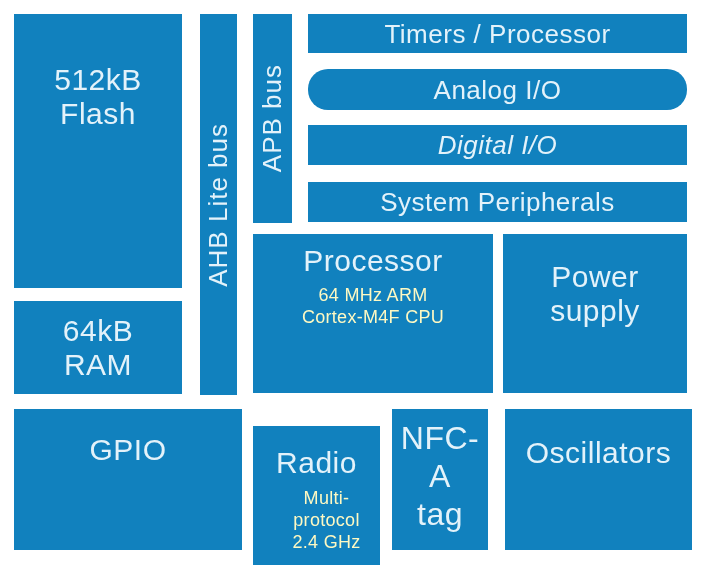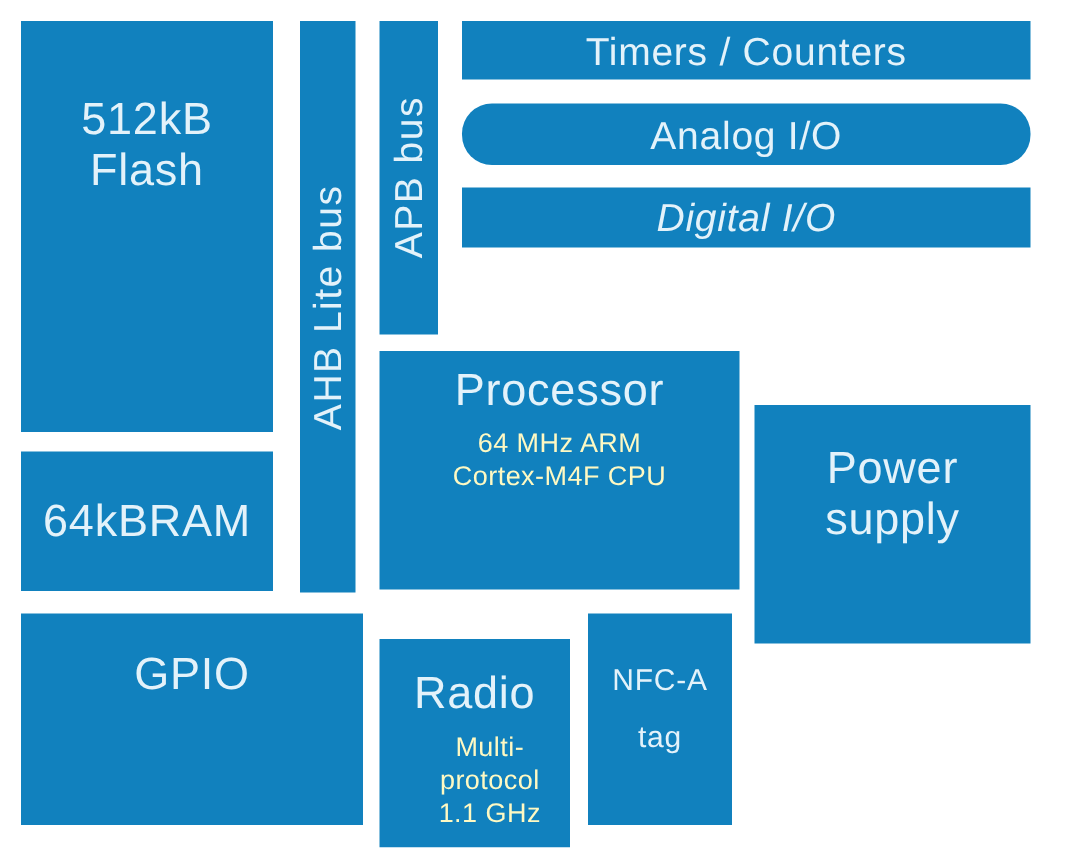--- a/index.html
+++ b/index.html
@@ -49,38 +49,38 @@
   }
   .vlabel {
     writing-mode: vertical-rl;
     transform: rotate(180deg);
     white-space: nowrap;
     font-size: 26px;
     letter-spacing: 1px;
   }
   
   .flash        { left: 14px;  top: 14px;  width: 168px; height: 274px; padding-top: 49px; }
-  .ram          { left: 14px;  top: 301px; width: 168px; height: 93px;  display: flex; align-items: center; justify-content: center; }
+  .ram          { left: 14px;  top: 301px; width: 168px; height: 93px;  display: flex; flex-direction: column; align-items: center; justify-content: center; }
   
   .ahb-bus      { left: 200px; top: 14px;  width: 37px;  height: 381px; }
   .apb-bus      { left: 253px; top: 14px;  width: 39px;  height: 209px; }
   
   .bar-1        { left: 308px; top: 14px;  width: 379px; height: 39px; }
   .bar-2        { left: 308px; top: 69px;  width: 379px; height: 41px; border-radius: 20px; }
   .bar-3        { left: 308px; top: 125px; width: 379px; height: 40px; font-style: italic; }
   .bar-4        { left: 308px; top: 182px; width: 379px; height: 40px; }
   
   .processor    { left: 253px; top: 234px; width: 240px; height: 159px; padding-top: 10px; }
   .processor .subtitle { margin-top: 6px; }
-  .power        { left: 503px; top: 234px; width: 184px; height: 159px; padding-top: 26px; margin-top: 36px; }
+  .power        { left: 503px; top: 234px; width: 184px; height: 159px; padding-top: 26px; }
   
   .gpio         { left: 14px;  top: 409px; width: 228px; height: 141px; padding-top: 24px; text-align: center; }
   .radio        { left: 253px; top: 426px; width: 127px; height: 157px; padding-top: 20px; }
   .radio .subtitle { margin-top: 7px; padding-left: 20px; }
-  .nfc          { left: 392px; top: 409px; width: 96px;  height: 141px; padding-top: 26px; font-size: 20px; line-height: 38px; }
+  .nfc          { left: 392px; top: 409px; width: 96px;  height: 141px; padding-top: 10px; font-size: 32px; line-height: 38px; }
   .oscillators  { left: 505px; top: 409px; width: 187px; height: 141px; padding-top: 27px; }
 </style>
 </head>
 <body>
 
 <div class="canvas">
 
   <div class="block flash label-lg">
     <div>512kB</div>
     <div>Flash</div>
@@ -93,27 +93,30 @@
 
   <div class="block ahb-bus vbar">
     <span class="vlabel">AHB Lite bus</span>
   </div>
 
   <div class="block apb-bus vbar">
     <span class="vlabel">APB bus</span>
   </div>
 
   <div class="block bar-1 hbar label-md">
-    <span>Timers / Counters</span>
+    <span>Timers / Processor</span>
   </div>
   <div class="block bar-2 hbar label-md">
     <span>Analog I/O</span>
   </div>
   <div class="block bar-3 hbar label-md">
     <span>Digital I/O</span>
+  </div>
+  <div class="block bar-4 hbar label-md">
+    <span>System Peripherals</span>
   </div>
 
   <div class="block processor">
     <div class="label-lg">Processor</div>
     <div class="subtitle">
       <div>64 MHz ARM</div>
       <div>Cortex-M4F CPU</div>
     </div>
   </div>
 
@@ -124,23 +127,26 @@
 
   <div class="block gpio label-lg">
     <div>GPIO</div>
   </div>
 
   <div class="block radio">
     <div class="label-lg">Radio</div>
     <div class="subtitle">
       <div>Multi-</div>
       <div>protocol</div>
-      <div>1.1 GHz</div>
+      <div>2.4 GHz</div>
     </div>
   </div>
 
   <div class="block nfc">
     <div>NFC-A</div>
     <div>tag</div>
   </div>
 
+  <div class="block oscillators label-lg">
+    <div>Oscillators</div>
+  </div>
 
 </div>
 
 </body></html>

